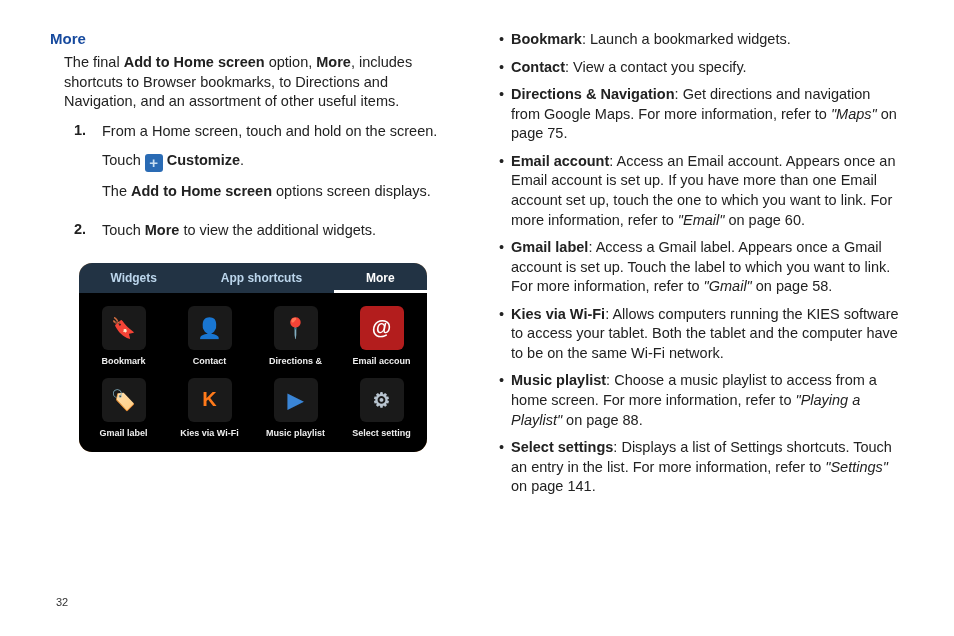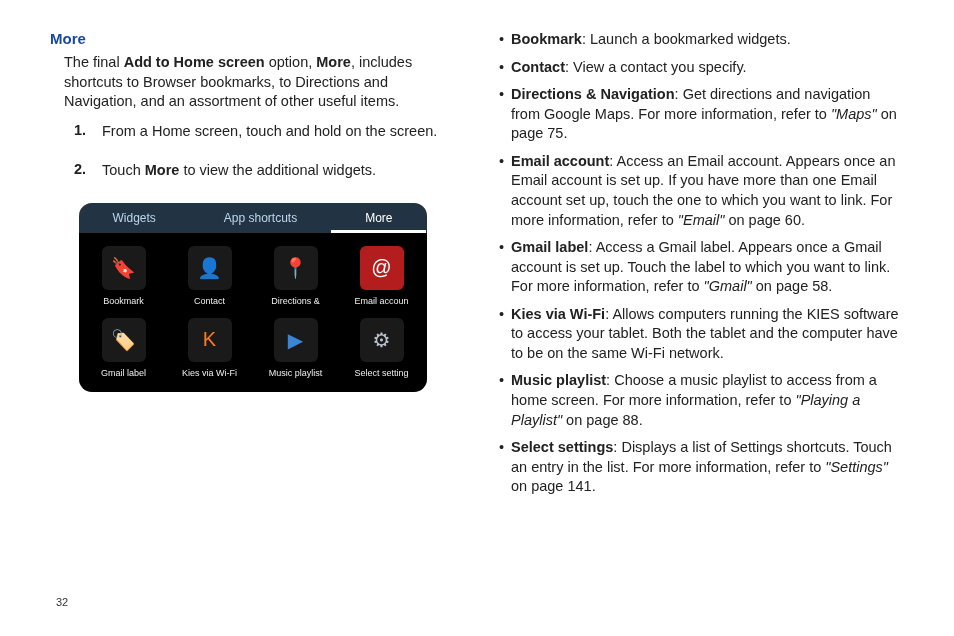--- a/index.html
+++ b/index.html
@@ -68,20 +68,21 @@
     font-weight: bold;
     line-height: 1;
   }
   
   .panel {
     width: 348px;
     margin: 12px auto 0 auto;
     background: #fdba74;
     border-radius: 13px;
     overflow: hidden;
+    font-weight: bold;
   }
   .panel-tabs {
     display: flex;
     font-size: 12px;
     color: #bcd6ec;
     background: #223344;
     border-bottom: 1px solid #000;
   }
   .panel-tab {
     flex: 1 1 auto;
@@ -138,20 +139,27 @@
     <h3 class="section-title">More</h3>
 
     <p class="indent1">
       <span>The final </span><span class="b">Add to Home screen</span><span> option, </span><span class="b">More</span><span>, includes shortcuts to Browser bookmarks, to Directions and Navigation, and an assortment of other useful items.</span>
     </p>
 
     <div class="ol-item">
       <div class="ol-num">1.</div>
       <div class="ol-body">
         <p>From a Home screen, touch and hold on the screen.</p>
+        <p>
+          <span>Touch  </span><span class="plus-icon">+</span>
+          <span> </span><span class="b">Customize</span><span>.</span>
+        </p>
+        <p>
+          <span>The </span><span class="b">Add to Home screen</span><span> options screen displays.</span>
+        </p>
       </div>
     </div>
 
     <div class="ol-item">
       <div class="ol-num">2.</div>
       <div class="ol-body">
         <p>
           <span>Touch </span><span class="b">More</span><span> to view the additional widgets.</span>
         </p>
       </div>

